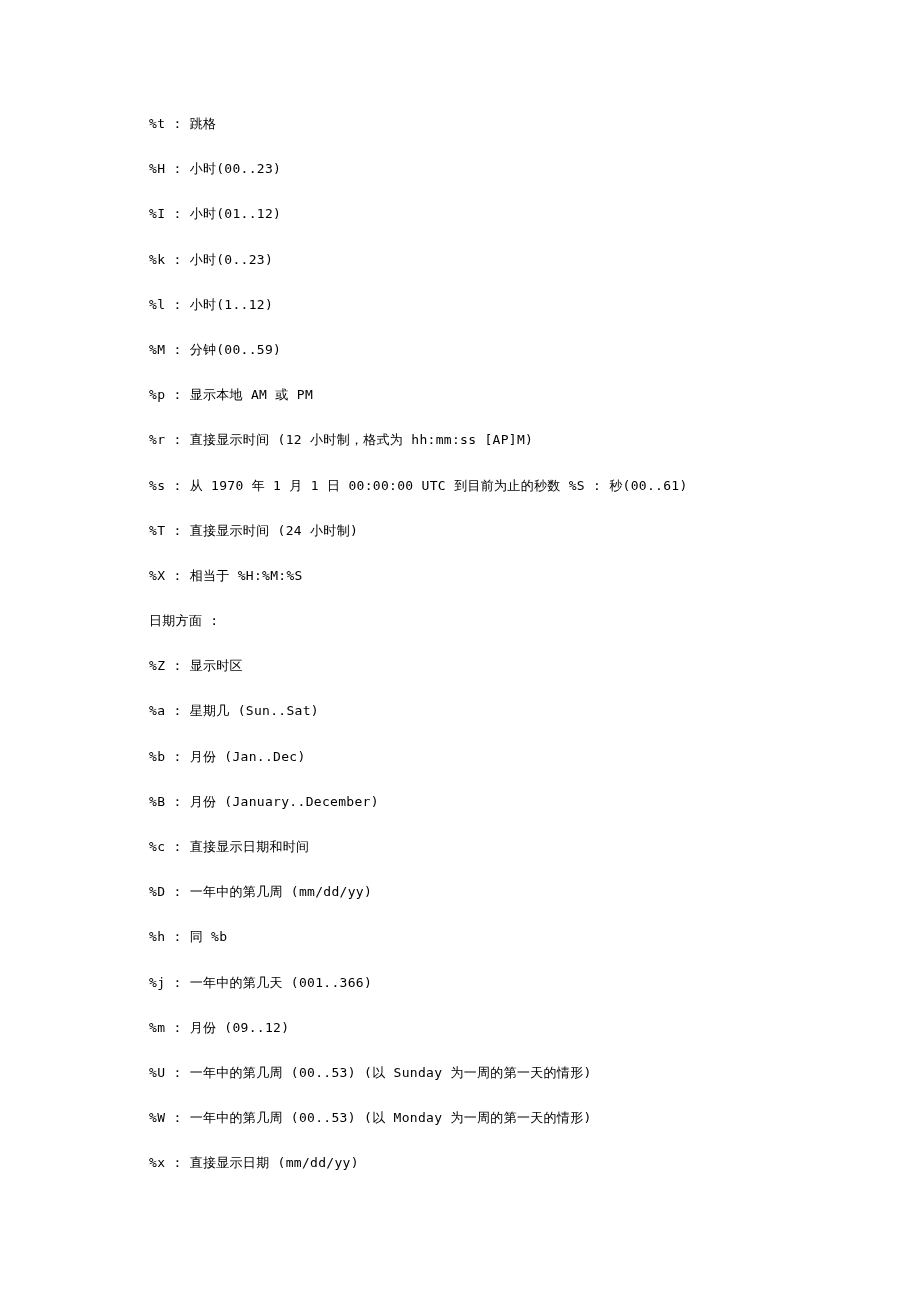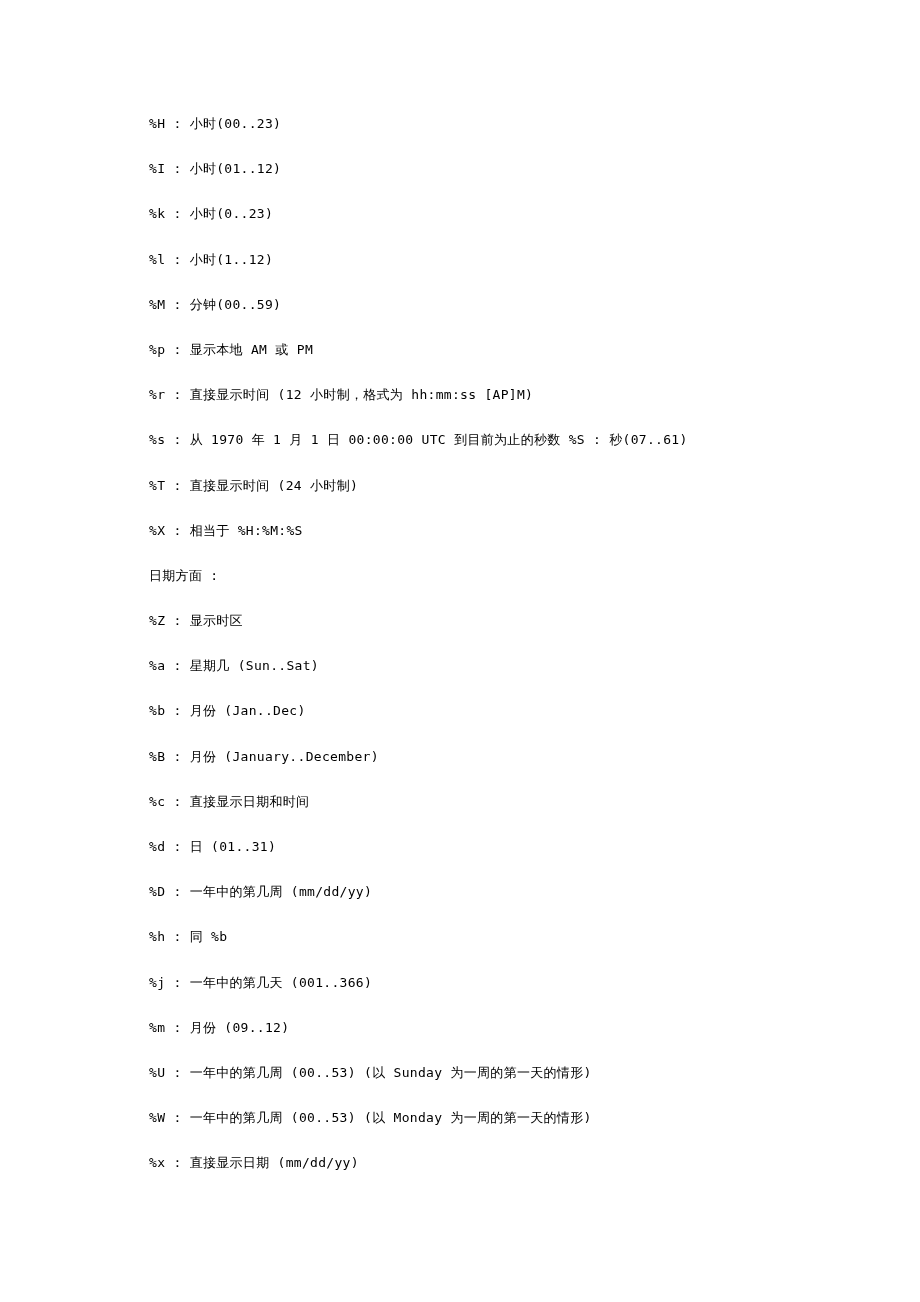--- a/index.html
+++ b/index.html
@@ -20,37 +20,37 @@
   .line {
     margin-bottom: 27px;
     white-space: pre-wrap;
     letter-spacing: 0.3px;
   }
 </style>
 </head>
 <body>
 
 <div class="page">
+  <div class="line">%t : 跳格</div>
   <div class="line">%H : 小时(00..23)</div>
   <div class="line">%I : 小时(01..12)</div>
   <div class="line">%k : 小时(0..23)</div>
   <div class="line">%l : 小时(1..12)</div>
   <div class="line">%M : 分钟(00..59)</div>
   <div class="line">%p : 显示本地 AM 或 PM</div>
   <div class="line">%r : 直接显示时间 (12 小时制，格式为 hh:mm:ss [AP]M)</div>
-  <div class="line">%s : 从 1970 年 1 月 1 日 00:00:00 UTC 到目前为止的秒数 %S : 秒(07..61)</div>
+  <div class="line">%s : 从 1970 年 1 月 1 日 00:00:00 UTC 到目前为止的秒数 %S : 秒(00..61)</div>
   <div class="line">%T : 直接显示时间 (24 小时制)</div>
   <div class="line">%X : 相当于 %H:%M:%S</div>
   <div class="line">日期方面 :</div>
   <div class="line">%Z : 显示时区</div>
   <div class="line">%a : 星期几 (Sun..Sat)</div>
   <div class="line">%b : 月份 (Jan..Dec)</div>
   <div class="line">%B : 月份 (January..December)</div>
   <div class="line">%c : 直接显示日期和时间</div>
-  <div class="line">%d : 日 (01..31)</div>
   <div class="line">%D : 一年中的第几周 (mm/dd/yy)</div>
   <div class="line">%h : 同 %b</div>
   <div class="line">%j : 一年中的第几天 (001..366)</div>
   <div class="line">%m : 月份 (09..12)</div>
   <div class="line">%U : 一年中的第几周 (00..53) (以 Sunday 为一周的第一天的情形)</div>
   <div class="line">%W : 一年中的第几周 (00..53) (以 Monday 为一周的第一天的情形)</div>
   <div class="line">%x : 直接显示日期 (mm/dd/yy)</div>
 
 </div>
 

